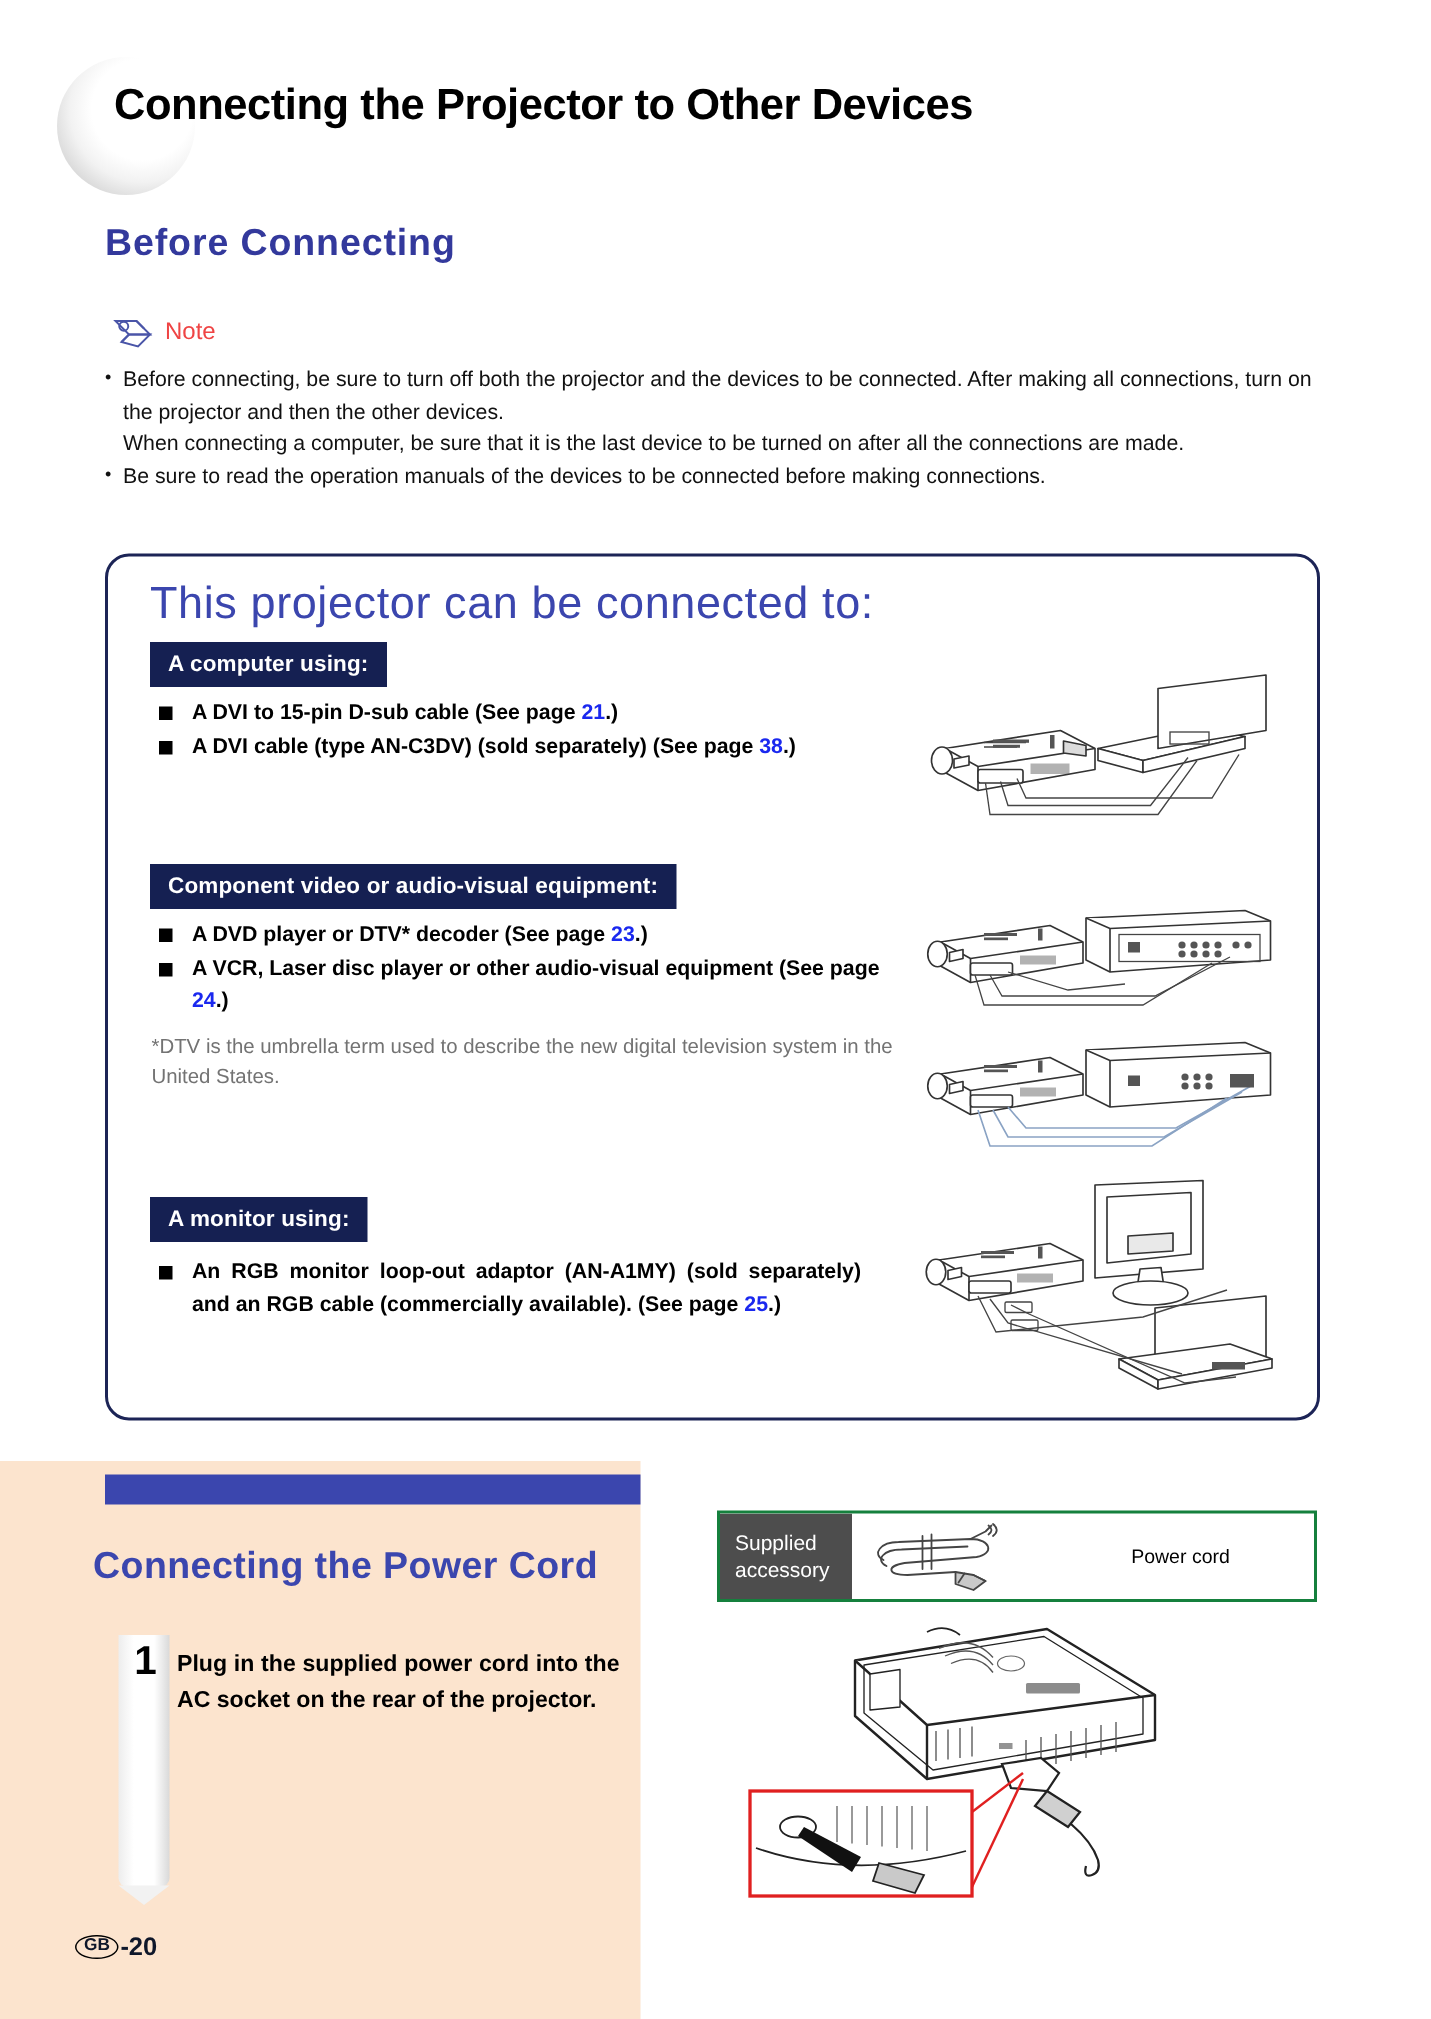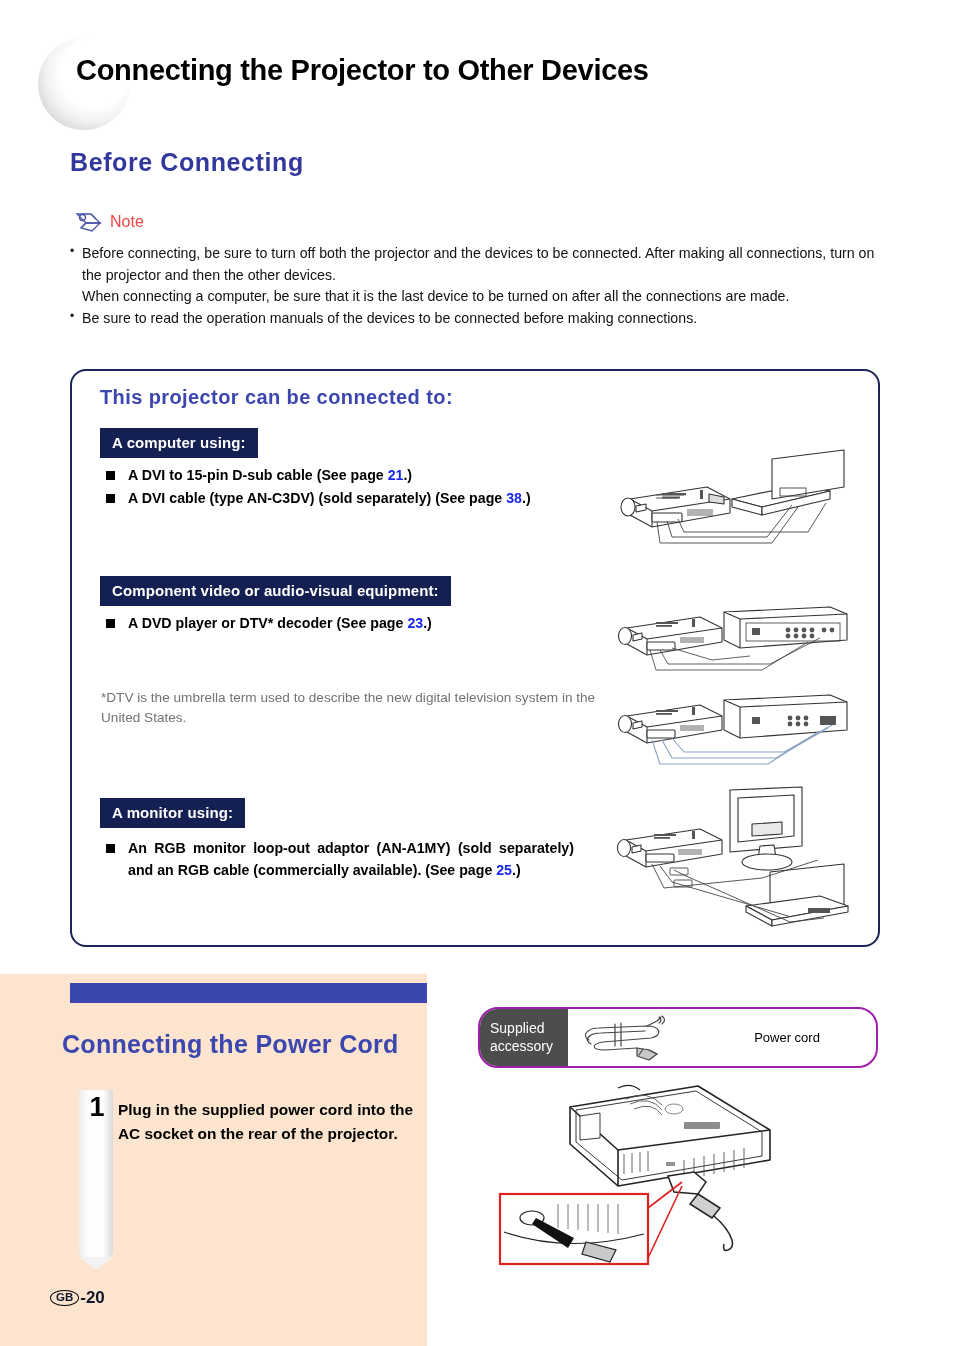--- a/index.html
+++ b/index.html
@@ -100,22 +100,22 @@
     height: 578px;
     border: 2.5px solid #1c2456;
     border-radius: 16px;
     box-sizing: border-box;
     background: #ffffff;
   }
   .conn-title {
     position: absolute;
     left: 100px;
     top: 386px;
-    font-size: 20px;
-    font-weight: bold;
+    font-size: 30px;
+    font-weight: normal;
     color: #3b46ae;
     letter-spacing: 0.4px;
   }
 
   .cat-chip {
     position: absolute;
     background: #152052;
     color: #ffffff;
     font-size: 15px;
     font-weight: bold;
@@ -271,22 +271,22 @@
     margin-right: 1px;
   }
 
   
   .acc-box {
     position: absolute;
     left: 478px;
     top: 1007px;
     width: 400px;
     height: 61px;
-    border: 2px solid #a21caf;
-    border-radius: 20px;
+    border: 2px solid #15803d;
+    border-radius: 0;
     box-sizing: border-box;
     background: #ffffff;
     overflow: hidden;
     display: flex;
     align-items: stretch;
   }
   .acc-label {
     background: #4d4d4d;
     color: #ffffff;
     font-size: 14px;
@@ -349,20 +349,21 @@
 
 <div class="cat-chip chip-computer">A computer using:</div>
 <div class="bullet-list bl-computer">
   <div class="bullet-row"><span>A DVI to 15-pin D-sub cable (See page </span><span class="pg-link">21</span><span>.)</span></div>
   <div class="bullet-row"><span>A DVI cable (type AN-C3DV) (sold separately) (See page </span><span class="pg-link">38</span><span>.)</span></div>
 </div>
 
 <div class="cat-chip chip-component">Component video or audio-visual equipment:</div>
 <div class="bullet-list bl-component">
   <div class="bullet-row"><span>A DVD player or DTV* decoder (See page </span><span class="pg-link">23</span><span>.)</span></div>
+  <div class="bullet-row"><span>A VCR, Laser disc player or other audio-visual equipment (See page </span><span class="pg-link">24</span><span>.)</span></div>
 </div>
 
 <div class="dtv-note">*DTV is the umbrella term used to describe the new digital television system in the United States.</div>
 
 <div class="cat-chip chip-monitor">A monitor using:</div>
 <div class="bullet-list bl-monitor">
   <div class="bullet-row"><span>An RGB monitor loop-out adaptor (AN-A1MY) (sold separately) and an RGB cable (commercially available). (See page </span><span class="pg-link">25</span><span>.)</span></div>
 </div>
 
 <div class="illus il-computer">

